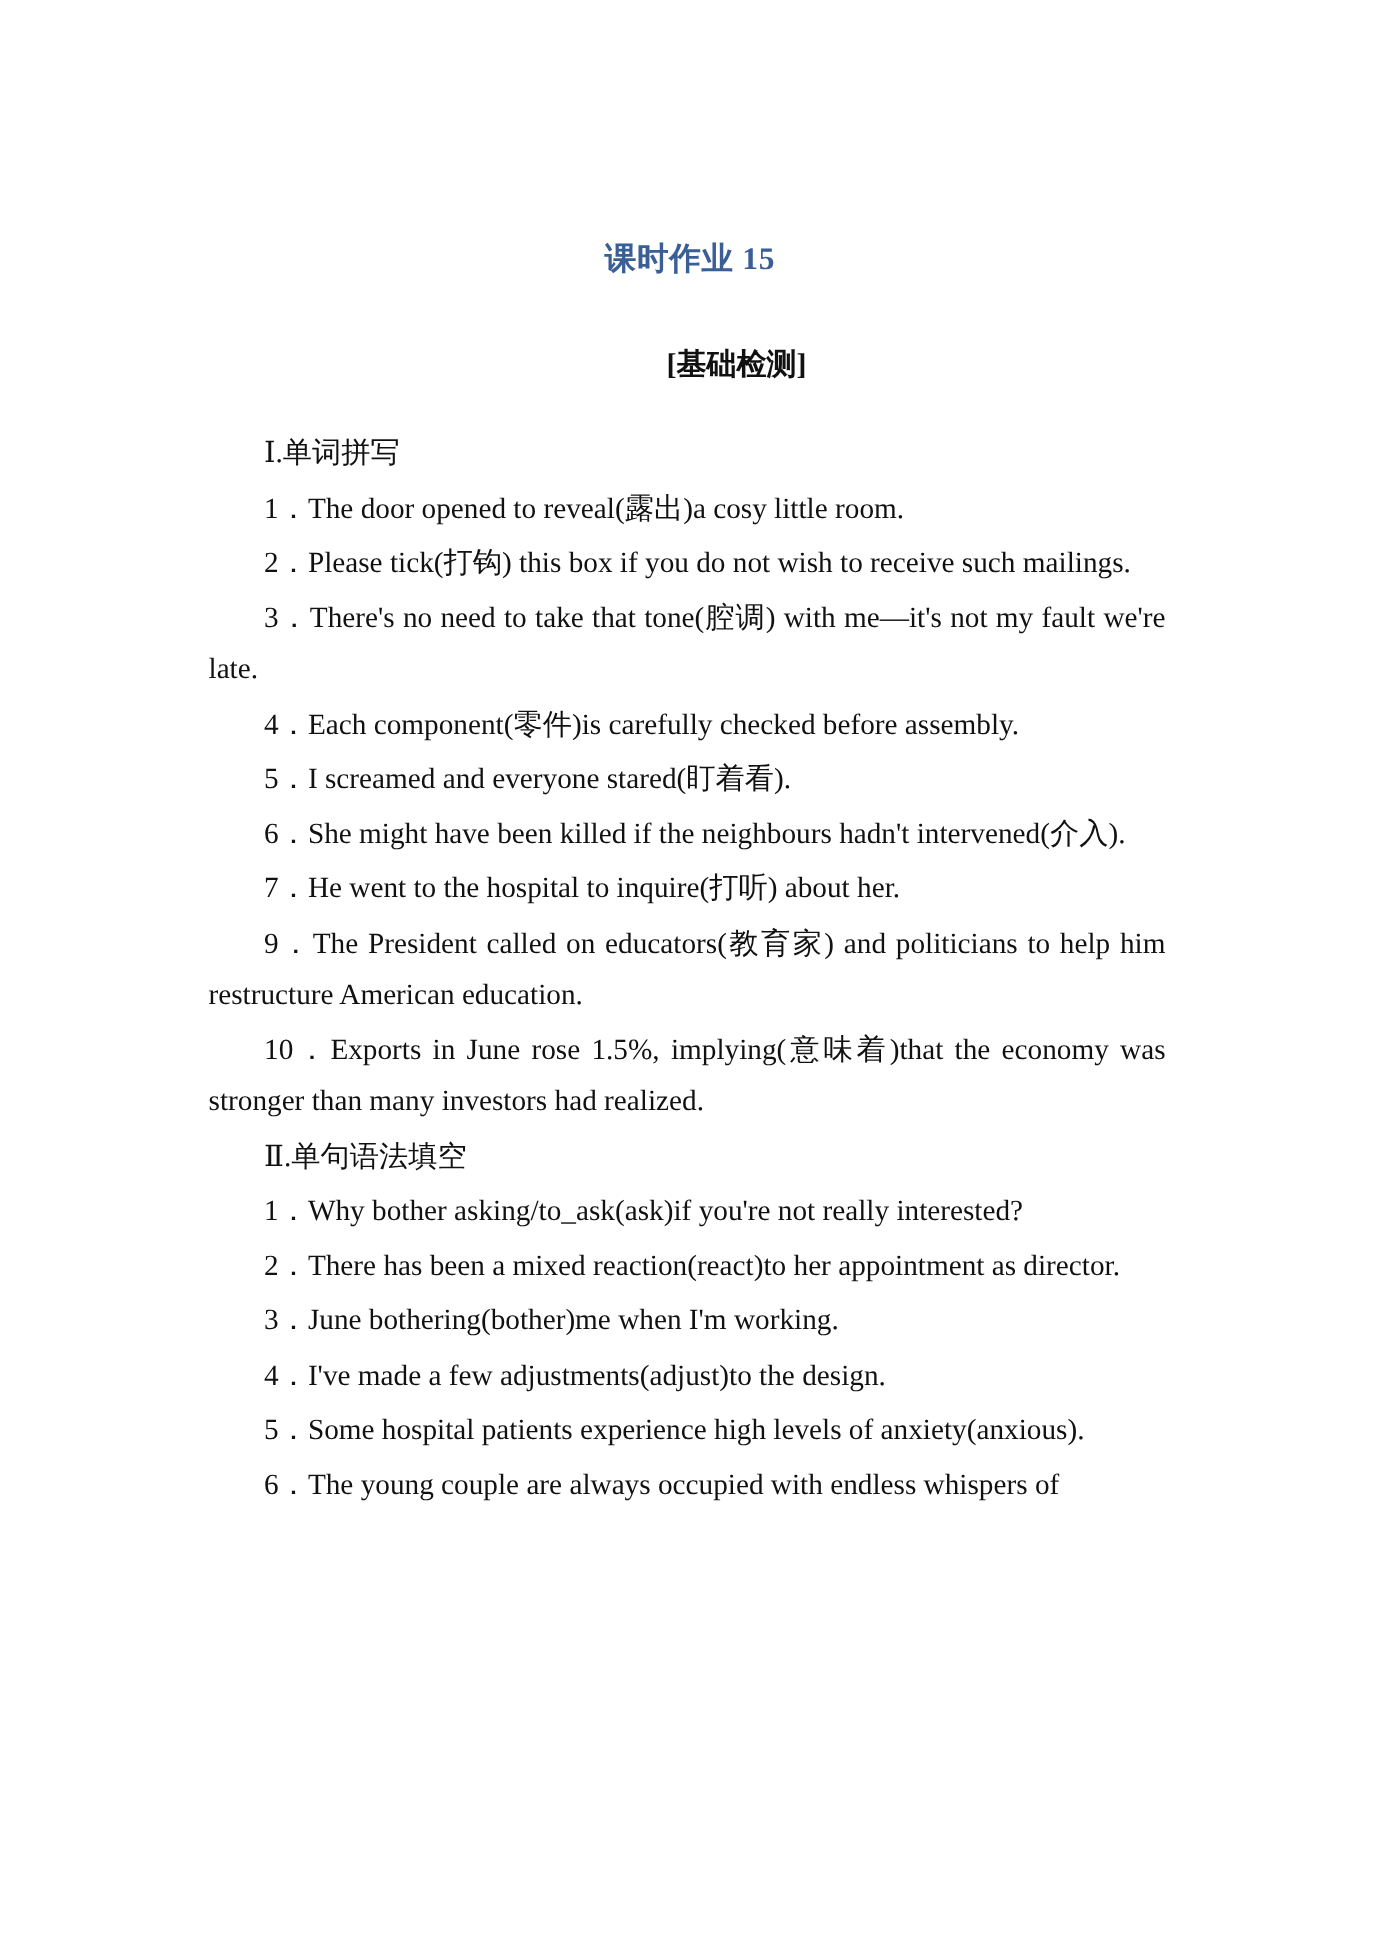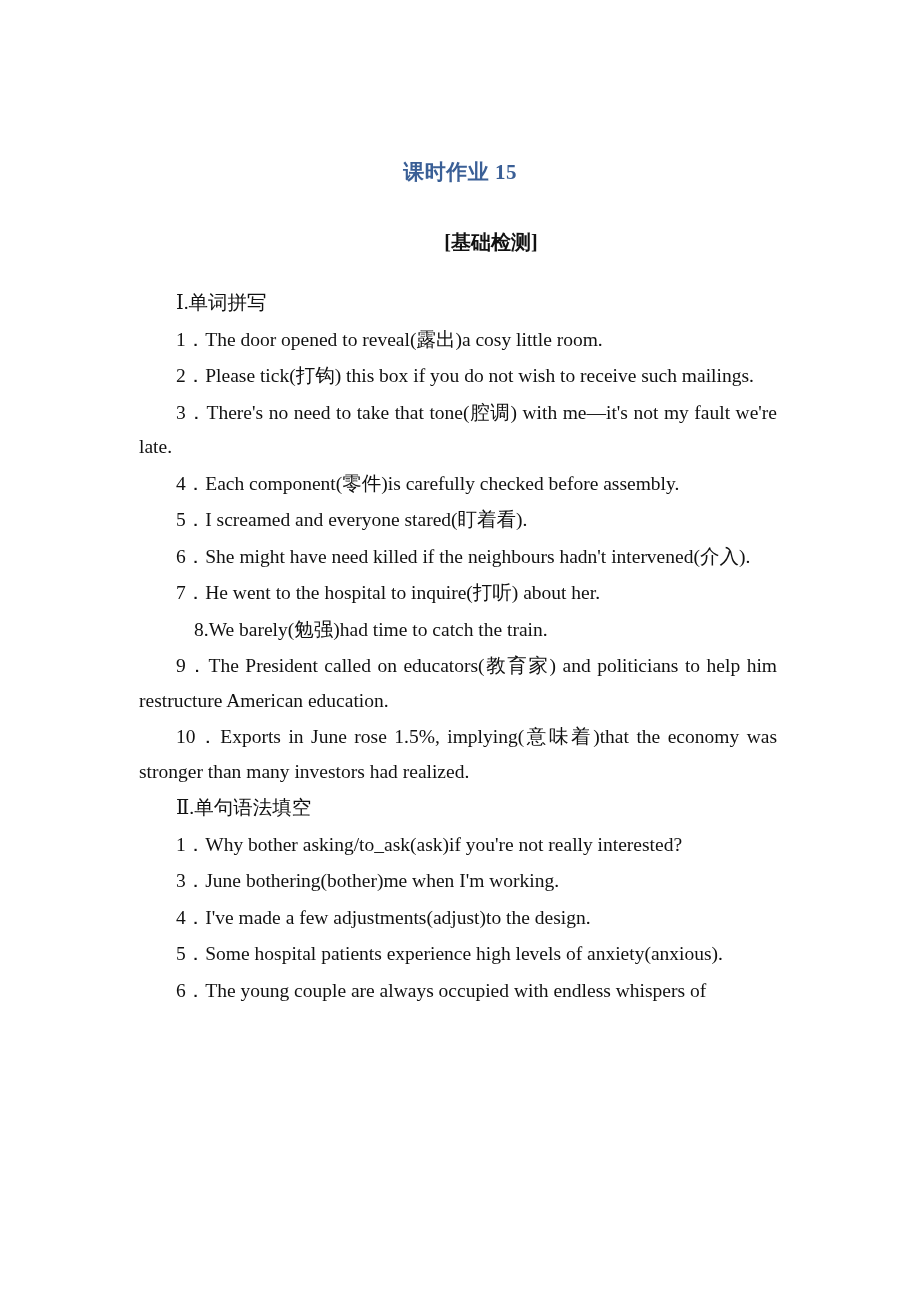--- a/index.html
+++ b/index.html
@@ -22,26 +22,26 @@
 <div class="subtitle">[基础检测]</div>
 
 <div class="content">
   <p class="p sec">Ⅰ.单词拼写</p>
 
   <p class="p"><span>1．</span><span>The door opened to </span><span class="u">reveal</span><span>(露出)a cosy little room.</span></p>
   <p class="p"><span>2．</span><span>Please </span><span class="u">tick</span><span>(打钩) this box if you do not wish to receive such mailings.</span></p>
   <p class="p"><span>3．</span><span>There's no need to take that </span><span class="u">tone</span><span>(腔调) with me—it's not my fault we're late.</span></p>
   <p class="p"><span>4．</span><span>Each </span><span class="u">component</span><span>(零件)is carefully checked before assembly.</span></p>
   <p class="p"><span>5．</span><span>I screamed and everyone </span><span class="u">stared</span><span>(盯着看).</span></p>
-  <p class="p"><span>6．</span><span>She might have need killed if the neighbours hadn't </span><span class="u">intervened</span><span>(介入).</span></p>
+  <p class="p"><span>6．</span><span>She might have been killed if the neighbours hadn't </span><span class="u">intervened</span><span>(介入).</span></p>
   <p class="p"><span>7．</span><span>He went to the hospital to </span><span class="u">inquire</span><span>(打听) about her.</span></p>
-  <p class="p q8"><span>8.</span><span>We </span><span class="u">barely</span><span>(勉强)had time to catch the train.</span></p>
   <p class="p"><span>9．</span><span>The President called on </span><span class="u">educators</span><span>(教育家) and politicians to help him restructure American education.</span></p>
   <p class="p"><span>10．</span><span>Exports in June rose 1.5%, </span><span class="u">implying</span><span>(意味着)that the economy was stronger than many investors had realized.</span></p>
 
   <p class="p sec">Ⅱ.单句语法填空</p>
 
   <p class="p"><span>1．</span><span>Why bother </span><span class="u">asking/to_ask</span><span>(ask)if you're not really interested?</span></p>
+  <p class="p"><span>2．</span><span>There has been a mixed </span><span class="u">reaction</span><span>(react)to her appointment as director.</span></p>
   <p class="p"><span>3．</span><span>June </span><span class="u">bothering</span><span>(bother)me when I'm working.</span></p>
   <p class="p"><span>4．</span><span>I've made a few </span><span class="u">adjustments</span><span>(adjust)to the design.</span></p>
   <p class="p"><span>5．</span><span>Some hospital patients experience high levels of </span><span class="u">anxiety</span><span>(anxious).</span></p>
   <p class="p"><span>6．</span><span>The young couple are always occupied </span><span class="u">with</span><span> endless whispers of</span></p>
 </div>
 
 </body></html>

